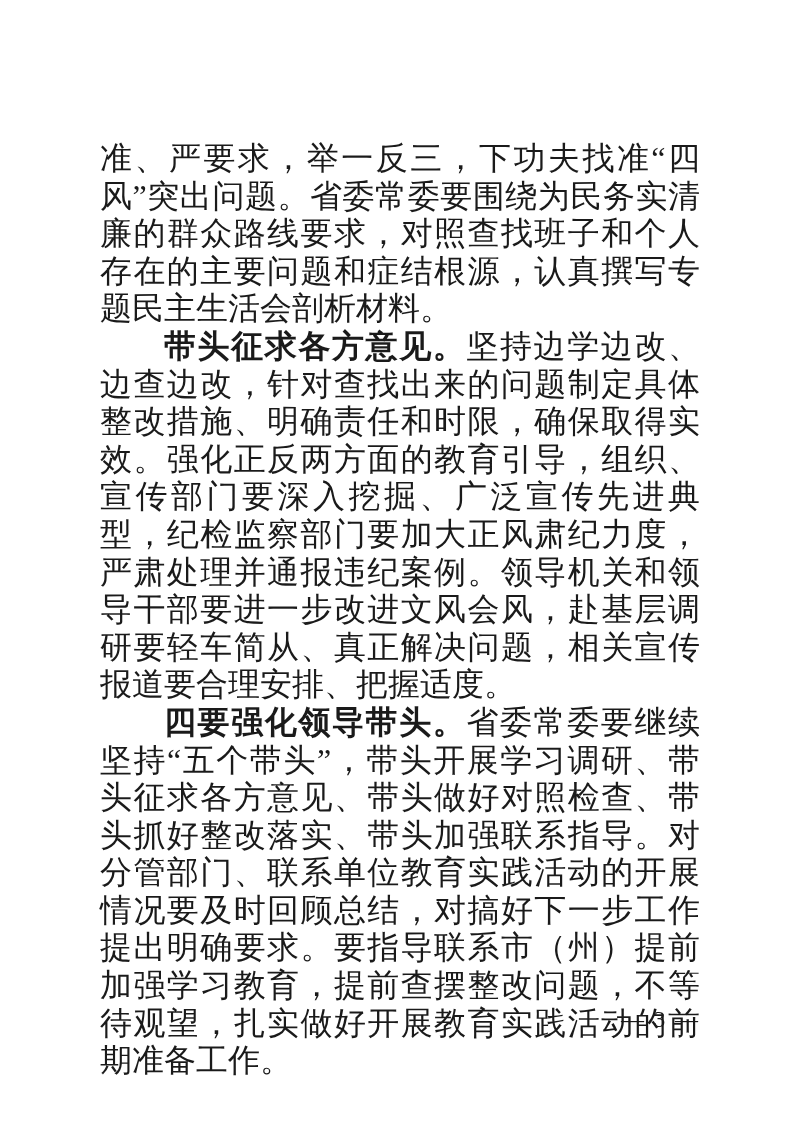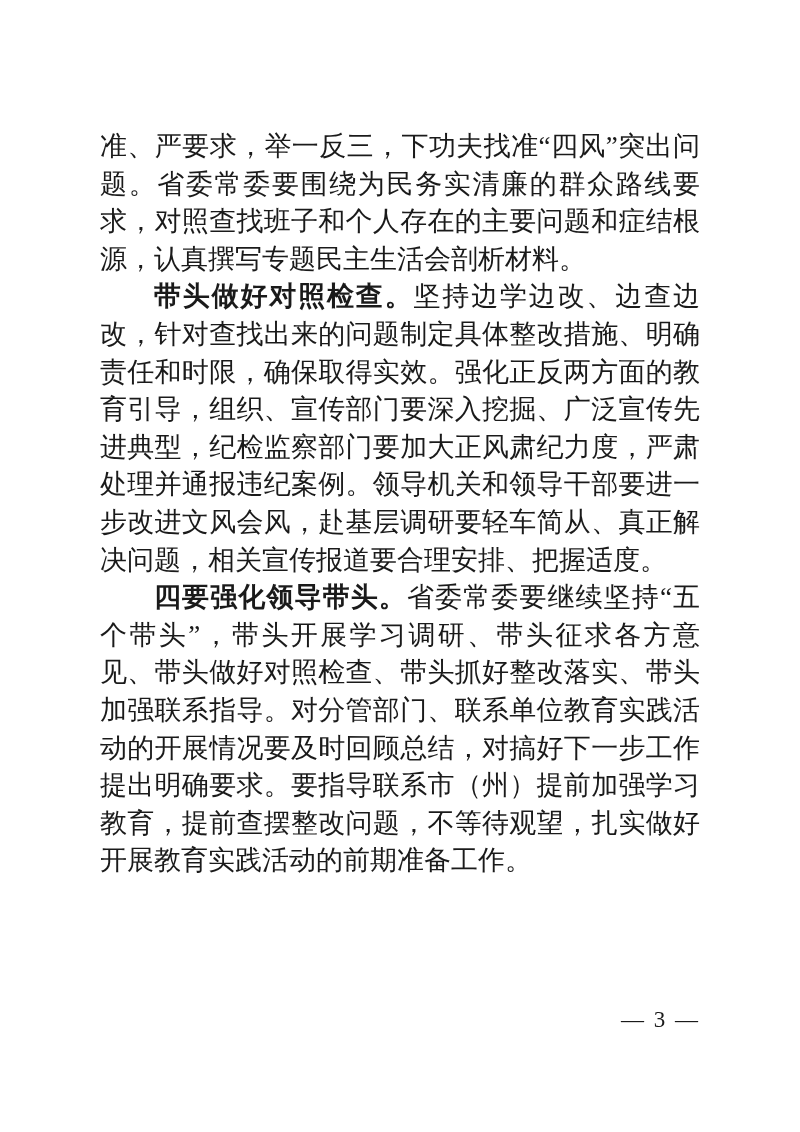--- a/index.html
+++ b/index.html
@@ -11,24 +11,24 @@
     position: relative;
     width: 800px;
     height: 1132px;
     background: #ffffff;
     overflow: hidden;
     font-family: "Liberation Serif", serif;
   }
   .content {
     position: absolute;
     left: 100px;
-    top: 128px;
+    top: 140px;
     width: 600px;
     color: #1a1a1a;
-    font-size: 27px;
+    font-size: 32px;
     line-height: 37.6px;
     text-align: justify;
   }
   .para {
     margin: 0;
     padding: 0;
     text-indent: 2em;
   }
   .para.no-indent {
     text-indent: 0;
@@ -46,17 +46,17 @@
     letter-spacing: 2px;
     white-space: nowrap;
   }
 </style>
 </head>
 <body>
 
 <div class="page">
   <div class="content">
     <p class="para no-indent"><span class="lead"></span><span>准、严要求，举一反三，下功夫找准“四风”突出问题。省委常委要围绕为民务实清廉的群众路线要求，对照查找班子和个人存在的主要问题和症结根源，认真撰写专题民主生活会剖析材料。</span></p>
-    <p class="para"><span class="lead">带头做好对照检查。</span><span>坚持边学边改、边查边改，针对查找出来的问题制定具体整改措施、明确责任和时限，确保取得实效。强化正反两方面的教育引导，组织、宣传部门要深入挖掘、广泛宣传先进典型，纪检监察部门要加大正风肃纪力度，严肃处理并通报违纪案例。领导机关和领导干部要进一步改进文风会风，赴基层调研要轻车简从、真正解决问题，相关宣传报道要合理安排、把握适度。</span></p>
+    <p class="para"><span class="lead">带头征求各方意见。</span><span>坚持边学边改、边查边改，针对查找出来的问题制定具体整改措施、明确责任和时限，确保取得实效。强化正反两方面的教育引导，组织、宣传部门要深入挖掘、广泛宣传先进典型，纪检监察部门要加大正风肃纪力度，严肃处理并通报违纪案例。领导机关和领导干部要进一步改进文风会风，赴基层调研要轻车简从、真正解决问题，相关宣传报道要合理安排、把握适度。</span></p>
     <p class="para"><span class="lead">四要强化领导带头。</span><span>省委常委要继续坚持“五个带头”，带头开展学习调研、带头征求各方意见、带头做好对照检查、带头抓好整改落实、带头加强联系指导。对分管部门、联系单位教育实践活动的开展情况要及时回顾总结，对搞好下一步工作提出明确要求。要指导联系市（州）提前加强学习教育，提前查摆整改问题，不等待观望，扎实做好开展教育实践活动的前期准备工作。</span></p>
   </div>
   <div class="page-number">— 3 —</div>
 </div>
 
 </body></html>

